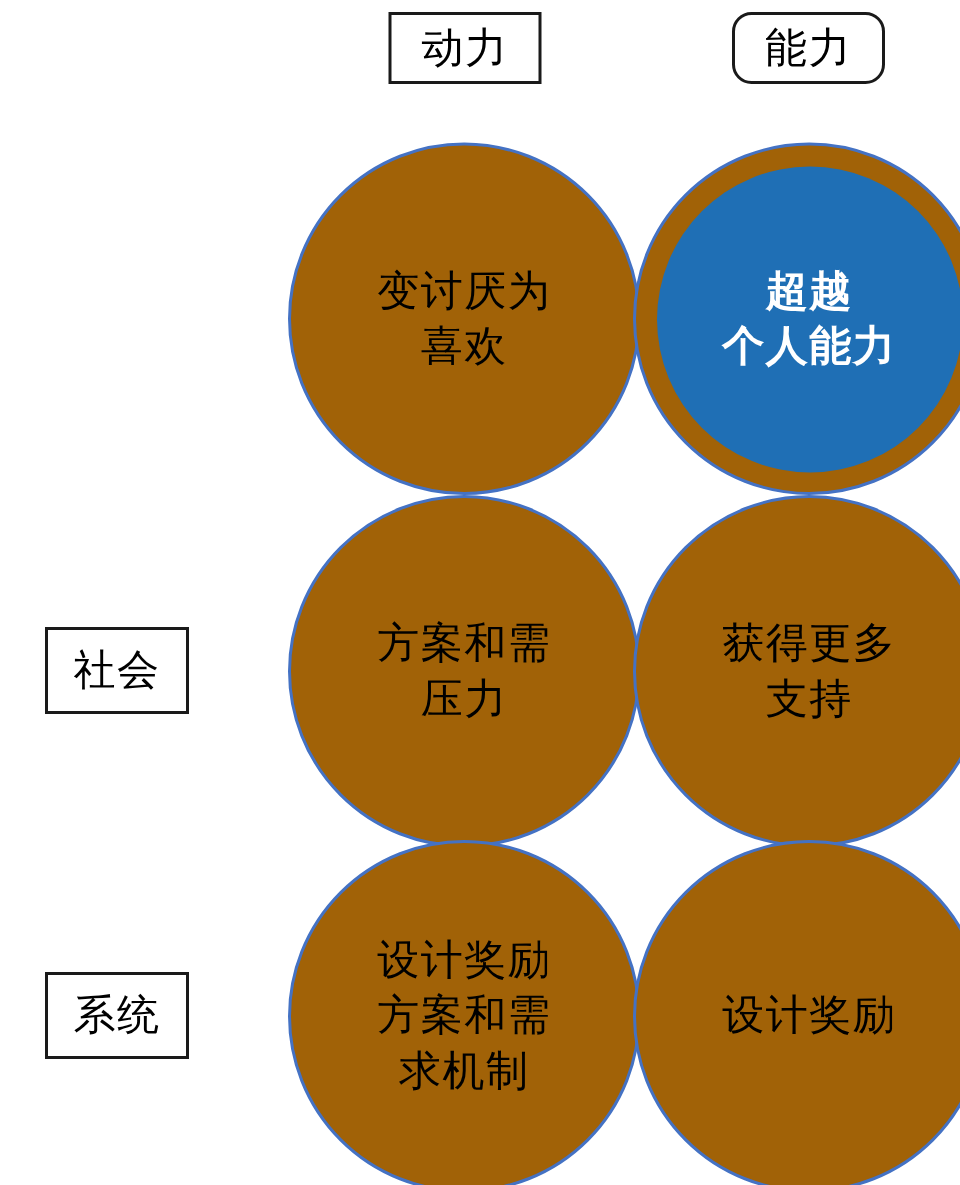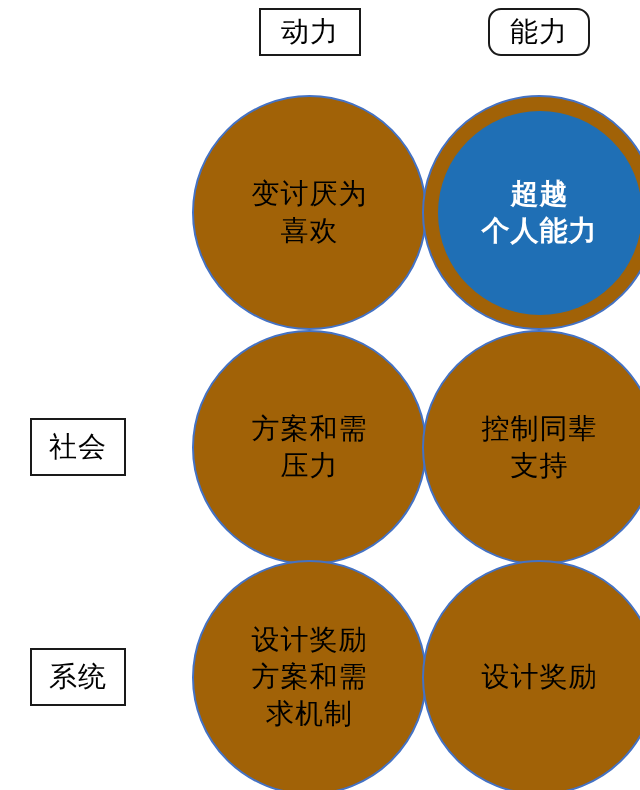--- a/index.html
+++ b/index.html
@@ -96,21 +96,21 @@
       <span class="circle-text">超越
 个人能力</span>
     </div>
   </div>
 
   <div class="circle r1 c0">
     <span class="circle-text">方案和需
 压力</span>
   </div>
   <div class="circle r1 c1">
-    <span class="circle-text">控制同辈
+    <span class="circle-text">获得更多
 支持</span>
   </div>
 
   <div class="circle r2 c0">
     <span class="circle-text">设计奖励
 方案和需
 求机制</span>
   </div>
   <div class="circle r2 c1">
     <span class="circle-text">设计奖励</span>

